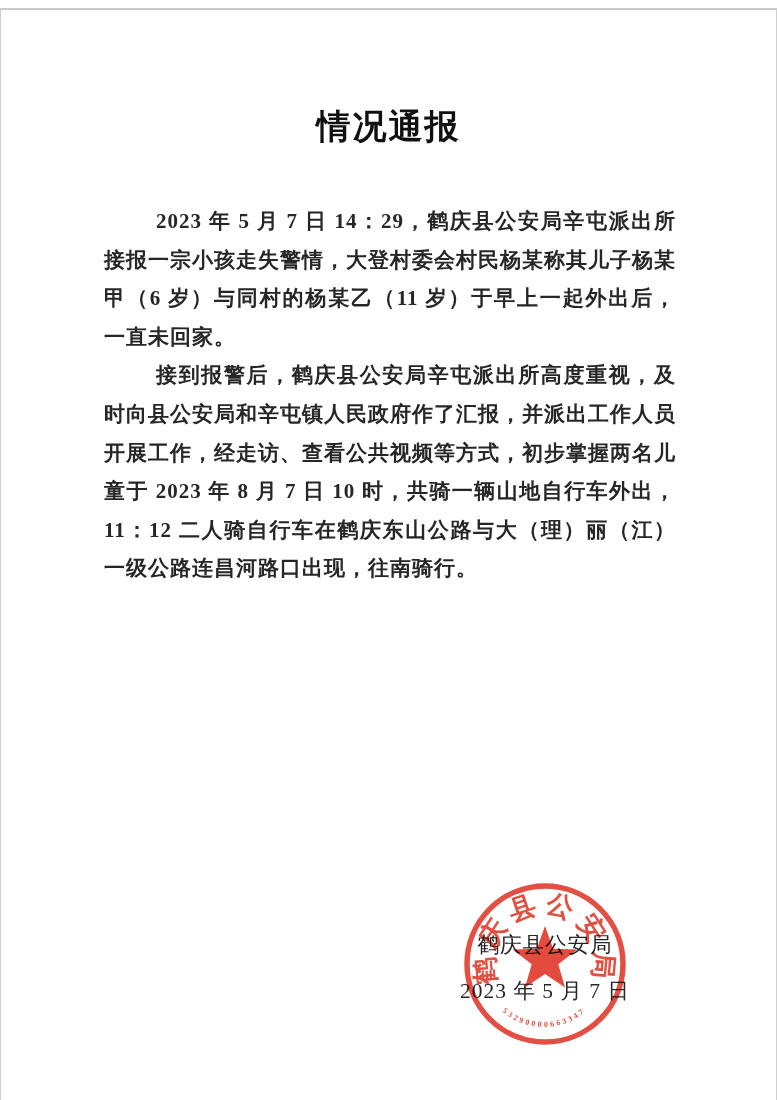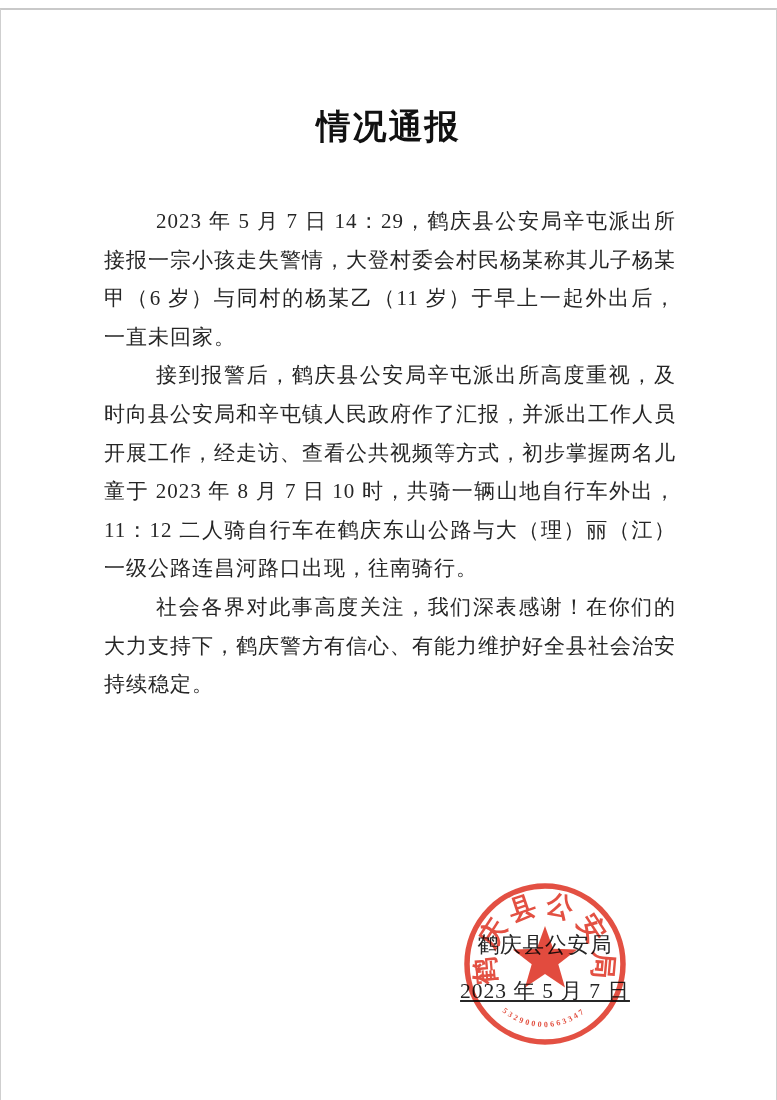--- a/index.html
+++ b/index.html
@@ -30,37 +30,38 @@
     letter-spacing:2px;
     color:#111111;
   }
   .content{
     margin:52px 100px 0 103px;
     font-size:21px;
     line-height:38.6px;
     letter-spacing:1px;
     text-align:justify;
     color:var(--ink-color);
+    font-weight:bold;
   }
   .content p{
     margin:0;
     text-indent:52px;
   }
   .sign-block{
     position:absolute;
     left:433px;
     top:922px;
     width:222px;
     text-align:center;
     font-size:21.5px;
     letter-spacing:1px;
     color:var(--ink-color);
   }
   .sign-org{line-height:26px;text-align:center;}
-  .sign-date{line-height:26px;margin-top:20px;text-decoration:underline;}
+  .sign-date{line-height:26px;margin-top:20px;}
   .seal{
     position:absolute;
     left:458px;
     top:868px;
     width:172px;
     height:172px;
     mix-blend-mode:multiply;
     opacity:0.93;
     pointer-events:none;
   }
@@ -94,21 +95,20 @@
 </head>
 <body>
 
 <div class="page">
 
   <h1 class="doc-title">情况通报</h1>
 
   <div class="content">
     <p>2023 年 5 月 7 日 14：29，鹤庆县公安局辛屯派出所接报一宗小孩走失警情，大登村委会村民杨某称其儿子杨某甲（6 岁）与同村的杨某乙（11 岁）于早上一起外出后，一直未回家。</p>
     <p>接到报警后，鹤庆县公安局辛屯派出所高度重视，及时向县公安局和辛屯镇人民政府作了汇报，并派出工作人员开展工作，经走访、查看公共视频等方式，初步掌握两名儿童于 2023 年 8 月 7 日 10 时，共骑一辆山地自行车外出，11：12 二人骑自行车在鹤庆东山公路与大（理）丽（江）一级公路连昌河路口出现，往南骑行。</p>
-    <p>社会各界对此事高度关注，我们深表感谢！在你们的大力支持下，鹤庆警方有信心、有能力维护好全县社会治安持续稳定。</p>
   </div>
 
   <div class="sign-block">
     <div class="sign-org">鹤庆县公安局</div>
     <div class="sign-date">2023 年 5 月 7 日</div>
   </div>
 
   <div class="seal">
     <svg width="172" height="172" viewBox="0 0 172 172">
       <defs>

